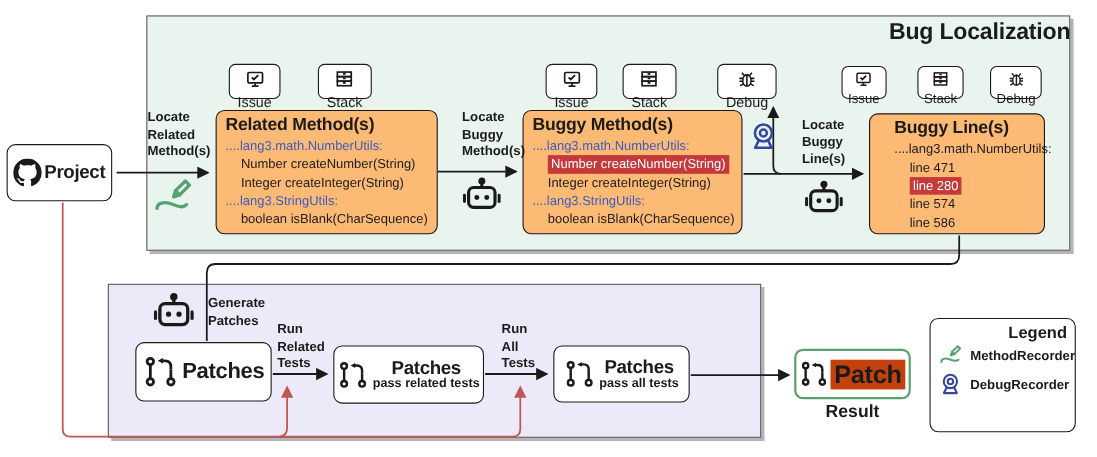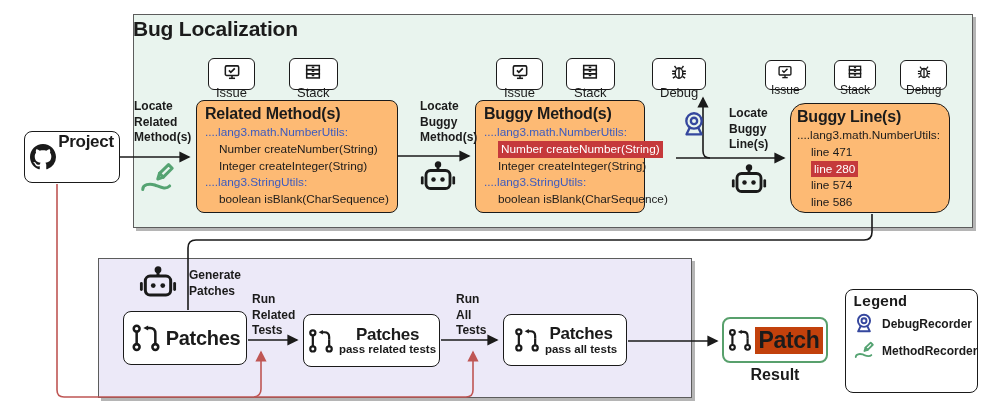--- a/index.html
+++ b/index.html
@@ -5,21 +5,21 @@
   html,body{margin:0;padding:0;background:#ffffff;}
   .canvas{position:relative;width:997px;height:415px;background:#fff;
     font-family:"Liberation Sans",sans-serif;color:#1b1b1b;overflow:hidden;}
   .abs{position:absolute;}
   svg.overlay{position:absolute;left:0;top:0;width:997px;height:415px;pointer-events:none;}
 
   
   .panel{position:absolute;border:1.5px solid #5c5c5c;box-shadow:3px 3px 0 #b5b5b5;box-sizing:border-box;}
   .panel.green{left:133px;top:14px;width:840px;height:214px;background:#e9f4ee;}
   .panel.purple{left:98px;top:258px;width:594px;height:140px;background:#ece9f8;}
-  .panel-title{position:absolute;text-align:left;font-weight:bold;font-size:21px;letter-spacing:-.2px;}
+  .panel-title{position:absolute;text-align:right;font-weight:bold;font-size:21px;letter-spacing:-.2px;}
   .pt-bug{left:133px;top:17px;width:840px;}
   .pt-repair{left:98px;top:260px;width:594px;}
 
   
   .chip{position:absolute;display:flex;align-items:center;gap:5px;background:#fff;
     border:1.6px solid #1a1a1a;border-radius:6px;padding:4px 7px;font-size:13px;line-height:1;box-sizing:border-box;height:32px;flex-direction:column;}
   .chip.small{height:30px;font-size:12px;padding:3px 5px;gap:4px;}
 
   
   .mbox{position:absolute;background:#fdba74;border:1.8px solid #1a1a1a;border-radius:8px;
@@ -40,28 +40,28 @@
   .pbox .stack-txt{display:flex;flex-direction:column;align-items:center;line-height:1.05;}
   .pbox .mid{font-size:17px;font-weight:bold;letter-spacing:-.3px;}
   .pbox .sub{font-size:11.5px;font-weight:bold;}
 
   .patchbox{position:absolute;left:722px;top:317px;width:106px;height:46px;background:#fff;
     border:2px solid #58a06c;border-radius:8px;display:flex;align-items:center;justify-content:center;gap:2px;box-sizing:border-box;}
   .patchbox .ptxt{font-size:23px;font-weight:bold;background:#c2410c;padding:0 3px;letter-spacing:-.3px;}
   .result-cap{position:absolute;left:722px;top:366px;width:106px;text-align:center;font-size:16px;font-weight:bold;}
 
   
-  .projbox{position:absolute;left:24px;top:131px;width:96px;height:52px;background:#fff;
-    border:1.8px solid #1a1a1a;border-radius:8px;display:flex;justify-content:center;gap:2px;box-sizing:border-box;}
+  .projbox{position:absolute;left:6px;top:131px;width:96px;height:52px;background:#fff;
+    border:1.8px solid #1a1a1a;border-radius:8px;display:flex;align-items:center;justify-content:center;gap:2px;box-sizing:border-box;}
   .projbox .ptitle{font-size:17px;font-weight:bold;letter-spacing:-.3px;}
 
   
   .legend{position:absolute;left:845px;top:289px;width:133px;height:104px;background:#fff;
     border:1.8px solid #1a1a1a;border-radius:8px;box-sizing:border-box;padding:4px 7px;}
-  .legend .ltitle{text-align:left;font-size:15px;font-weight:bold;margin-bottom:1px;font-family:Liberation Mono, monospace;}
+  .legend .ltitle{text-align:right;font-size:15px;font-weight:bold;margin-bottom:1px;}
   .legend .lrow{display:flex;align-items:center;gap:7px;margin-bottom:4px;}
   .legend .lrow span.txt{font-size:12px;font-weight:bold;}
 
   .icon{display:inline-flex;align-items:center;justify-content:center;flex:none;}
 </style>
 </head>
 <body>
 
 <div class="canvas">
 
@@ -198,30 +198,30 @@
 
   <div class="mbox" style="left:196px;top:100px;width:202px;height:113px;">
     <div class="mtitle">Related Method(s)</div>
     <div class="code hdr-blue">....lang3.math.NumberUtils:</div>
     <div class="code ind">Number createNumber(String)</div>
     <div class="code ind">Integer createInteger(String)</div>
     <div class="code hdr-blue">....lang3.StringUtils:</div>
     <div class="code ind">boolean isBlank(CharSequence)</div>
   </div>
 
-  <div class="mbox" style="left:475px;top:100px;width:170px;height:113px;">
+  <div class="mbox" style="left:475px;top:100px;width:200px;height:113px;">
     <div class="mtitle">Buggy Method(s)</div>
     <div class="code hdr-blue">....lang3.math.NumberUtils:</div>
     <div class="code ind"><span class="hl">Number createNumber(String)</span></div>
     <div class="code ind">Integer createInteger(String)</div>
     <div class="code hdr-blue">....lang3.StringUtils:</div>
     <div class="code ind">boolean isBlank(CharSequence)</div>
   </div>
 
-  <div class="mbox" style="left:790px;top:103px;width:160px;height:110px;padding:4px 6px;border-radius:15px;">
+  <div class="mbox" style="left:790px;top:103px;width:160px;height:110px;padding:4px 22px;">
     <div class="mtitle">Buggy Line(s)</div>
     <div class="code">....lang3.math.NumberUtils:</div>
     <div class="code ind">line 471</div>
     <div class="code ind"><span class="hl">line 280</span></div>
     <div class="code ind">line 574</div>
     <div class="code ind">line 586</div>
   </div>
 
   <div class="lbl" style="left:134px;top:99px;">Locate
 Related
@@ -359,33 +359,33 @@
         </svg>
     </span>
     <span class="ptxt">Patch</span>
   </div>
   <div class="result-cap">Result</div>
 
   <div class="legend">
     <div class="ltitle">Legend</div>
     <div class="lrow">
       <span class="icon">
+        <svg width="22" height="22" viewBox="0 0 24 24" fill="none" stroke="#55a372" stroke-width="2" stroke-linecap="round" stroke-linejoin="round">
+            <path d="M13.6,8.4 L19.3,2.9 L21.6,5.2 L16,10.8 Z"></path>
+            <path d="M13.6,8.4 L12.5,12 L16,10.8"></path>
+            <path d="M3,18.6 C3,15.4 7.2,14.6 10.6,15.8 C14,17 17.4,19 20,16.4"></path>
+          </svg>
+      </span>
+      <span class="txt">MethodRecorder</span>
+    </div>
+    <div class="lrow">
+      <span class="icon">
         <svg width="22" height="24" viewBox="0 0 24 26" fill="none" stroke="#35479e" stroke-width="2.1">
             <circle cx="12" cy="9.5" r="6.6"></circle>
             <circle cx="12" cy="9.5" r="2.7"></circle>
             <path d="M8.4,15.2 L5.6,21 H18.4 L15.6,15.2" stroke-linejoin="round"></path>
           </svg>
       </span>
       <span class="txt">DebugRecorder</span>
     </div>
-    <div class="lrow">
-      <span class="icon">
-        <svg width="22" height="22" viewBox="0 0 24 24" fill="none" stroke="#55a372" stroke-width="2" stroke-linecap="round" stroke-linejoin="round">
-            <path d="M13.6,8.4 L19.3,2.9 L21.6,5.2 L16,10.8 Z"></path>
-            <path d="M13.6,8.4 L12.5,12 L16,10.8"></path>
-            <path d="M3,18.6 C3,15.4 7.2,14.6 10.6,15.8 C14,17 17.4,19 20,16.4"></path>
-          </svg>
-      </span>
-      <span class="txt">MethodRecorder</span>
-    </div>
   </div>
 
 </div>
 
 </body></html>

